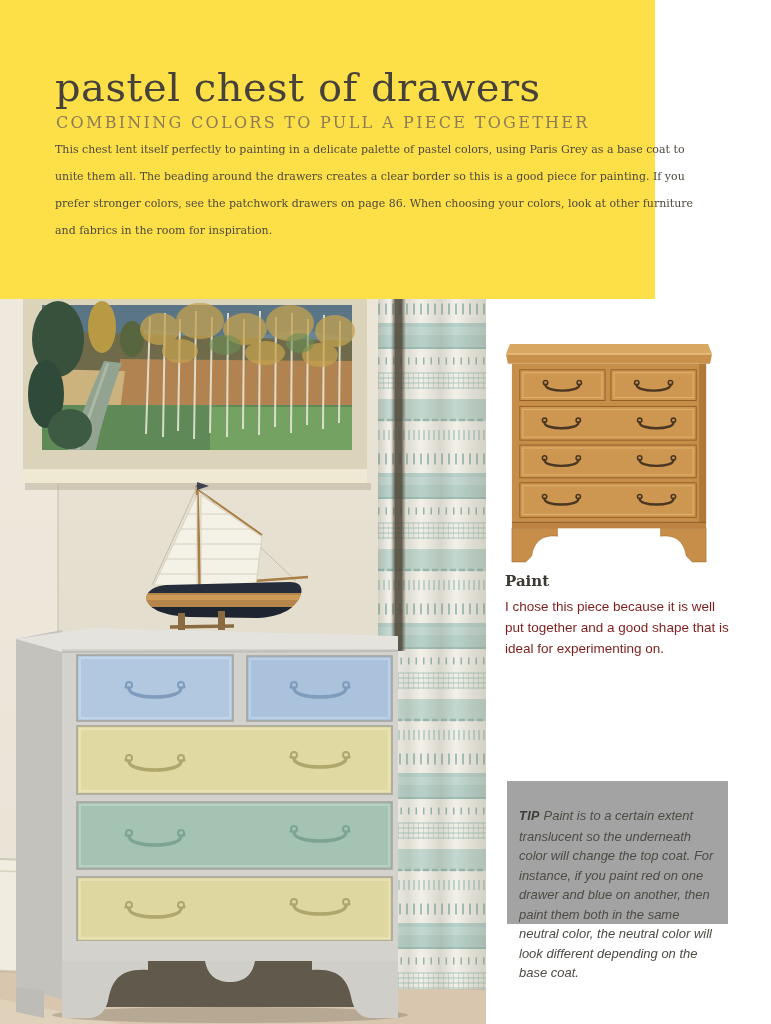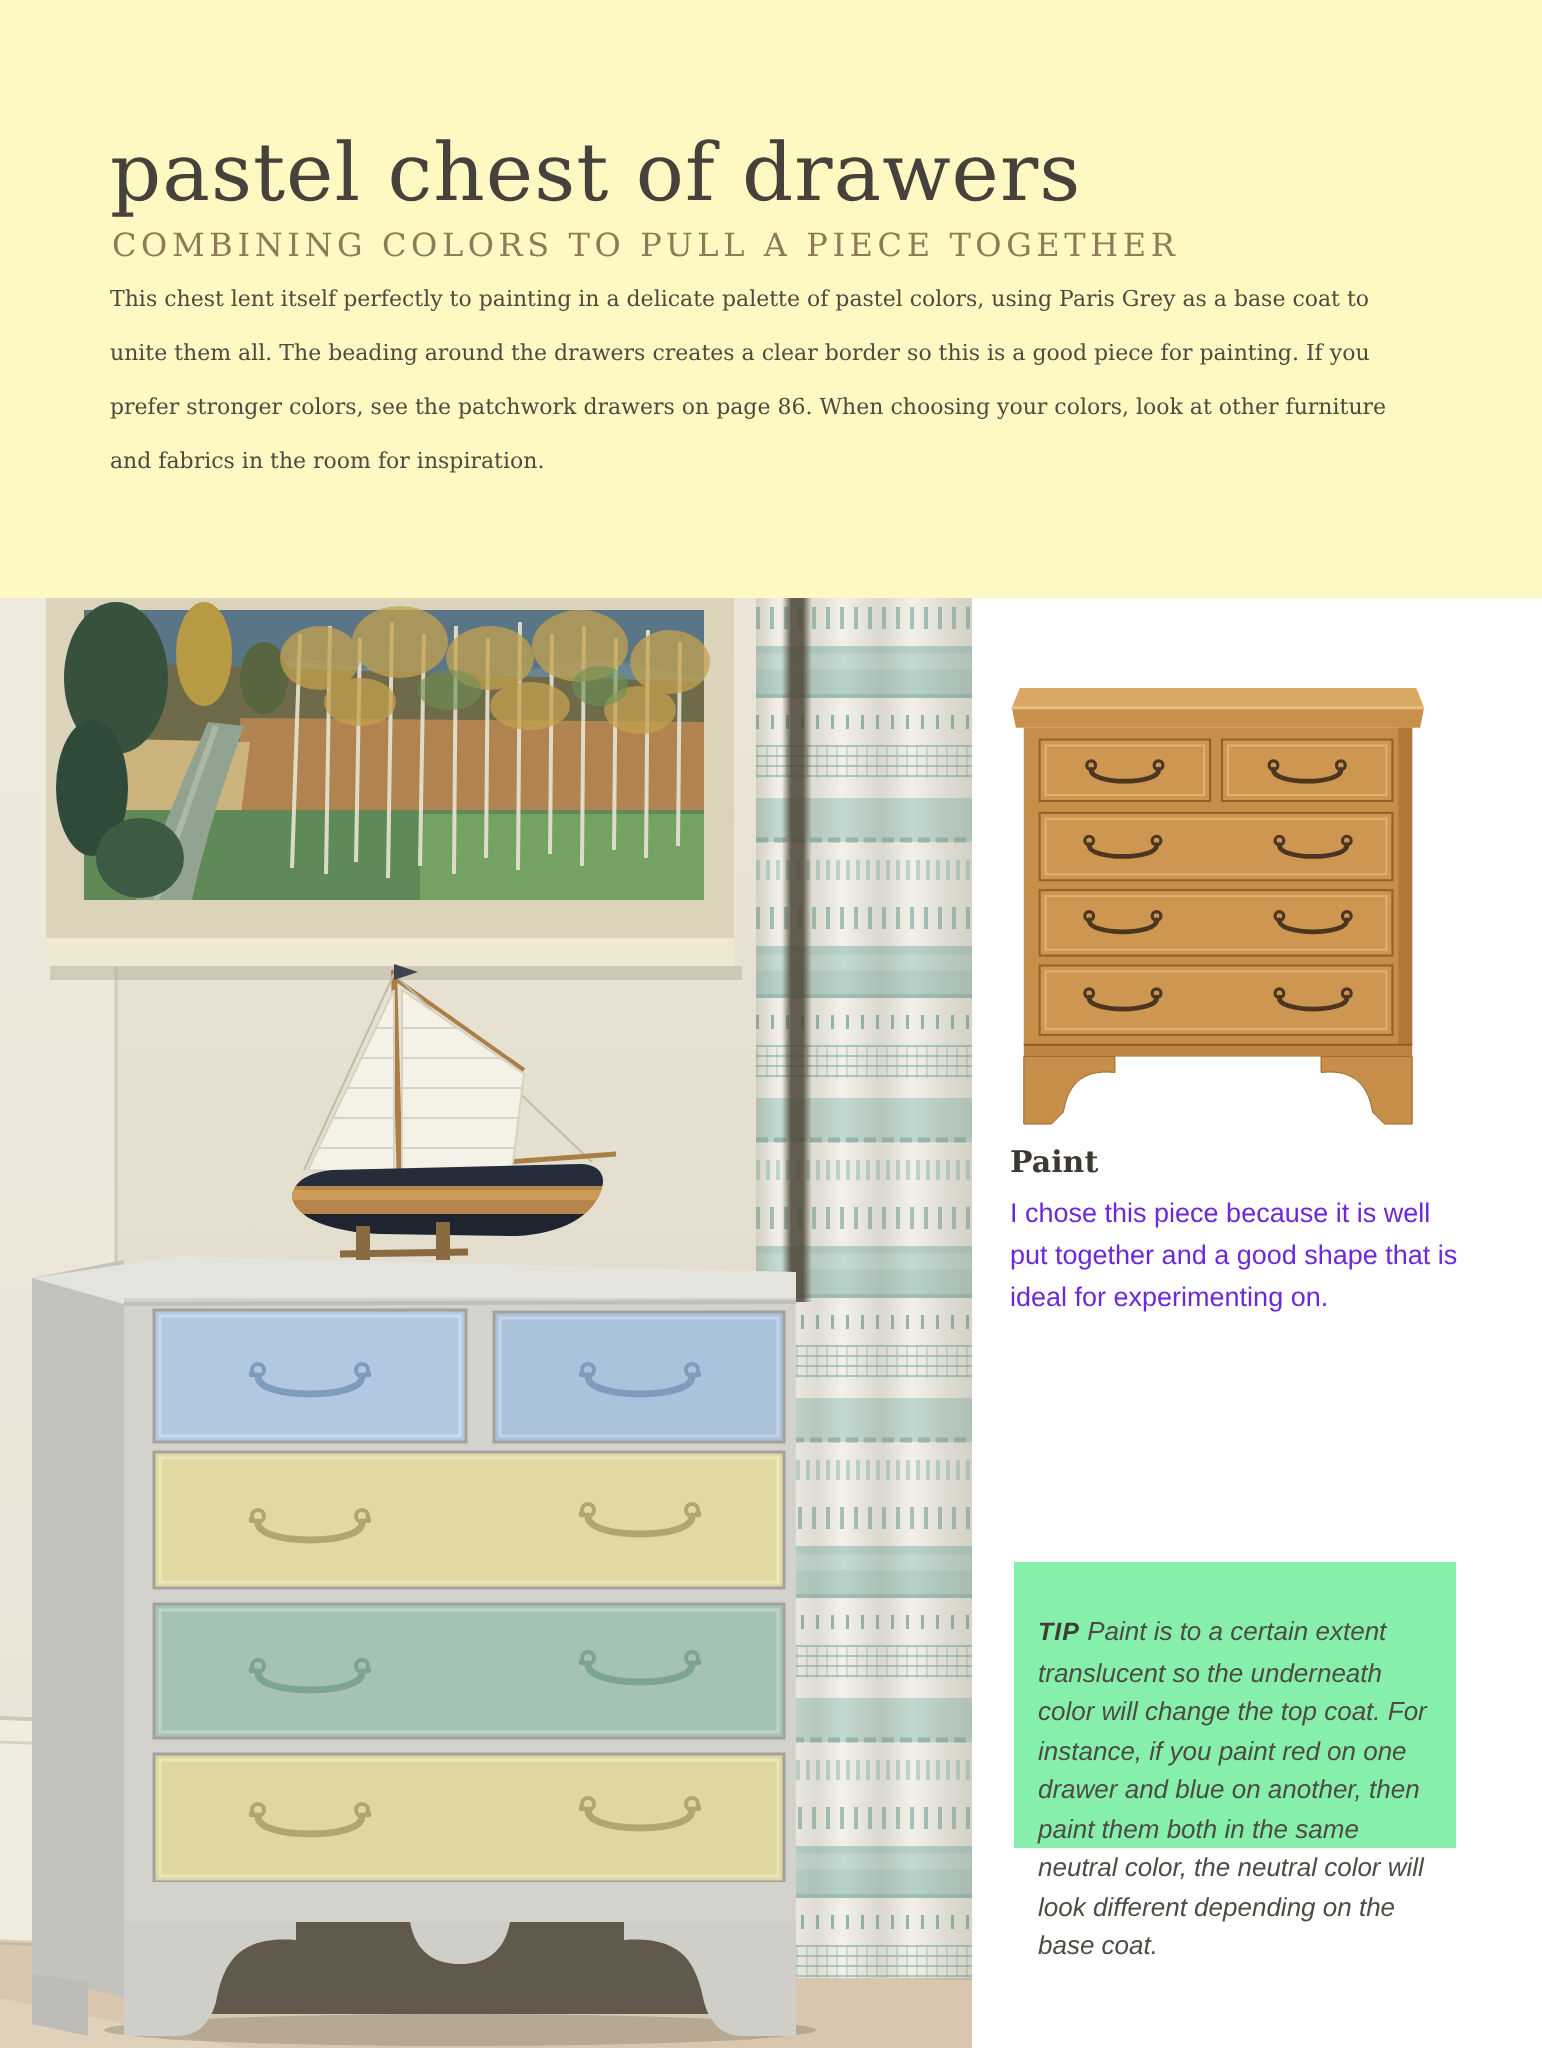--- a/index.html
+++ b/index.html
@@ -1,34 +1,34 @@
 <!DOCTYPE html>
 <html><head>
 <meta charset="utf-8">
 <style>
   html,body{margin:0;padding:0;background:#ffffff;}
   .page{position:relative;width:771px;height:1024px;background:#ffffff;overflow:hidden;
         font-family:"DejaVu Serif", serif;}
   
-  .header{position:absolute;left:0;top:0;width:771px;height:299px;background:#fef9c3;}
+  .header{position:absolute;left:0;top:0;width:655px;height:299px;background:#fde047;}
   .title{position:absolute;left:55px;top:64px;font-size:40px;font-weight:400;color:#46413a;
          letter-spacing:.5px;margin:0;font-family:"DejaVu Serif", serif;}
   .subtitle{position:absolute;left:56px;top:113px;font-size:16px;color:#8d7b57;
             letter-spacing:2.3px;font-family:"DejaVu Serif", serif;}
   .intro{position:absolute;left:55px;top:136px;width:655px;font-size:11px;line-height:27px;
          color:#4f4a40;margin:0;}
   
   .photo-main{position:absolute;left:0;top:299px;width:486px;height:725px;}
   .photo-before{position:absolute;left:500px;top:336px;width:218px;height:236px;}
   
   .before-heading{position:absolute;left:505px;top:572px;font-size:15px;font-weight:700;
                   color:#3c3832;font-family:"DejaVu Serif", serif;}
   .before-caption{position:absolute;left:505px;top:596px;width:232px;font-size:13.5px;
-                  line-height:21px;color:#6d28d9;font-family:"Liberation Sans", sans-serif;}
-  .tip-box{position:absolute;left:507px;top:781px;width:221px;height:143px;background:#86efac;
+                  line-height:21px;color:#7f1d1d;font-family:"Liberation Sans", sans-serif;}
+  .tip-box{position:absolute;left:507px;top:781px;width:221px;height:143px;background:#a3a3a3;
            box-sizing:border-box;padding:25px 14px 0 12px;}
   .tip-text{font-size:13px;line-height:19.5px;color:#4e4b45;font-style:italic;
             font-family:"Liberation Sans", sans-serif;margin:0;}
   .tip-label{font-weight:700;font-style:italic;font-size:12.5px;letter-spacing:.5px;color:#3f3c36;}
 </style>
 </head>
 <body>
 
 <div class="page">
 

